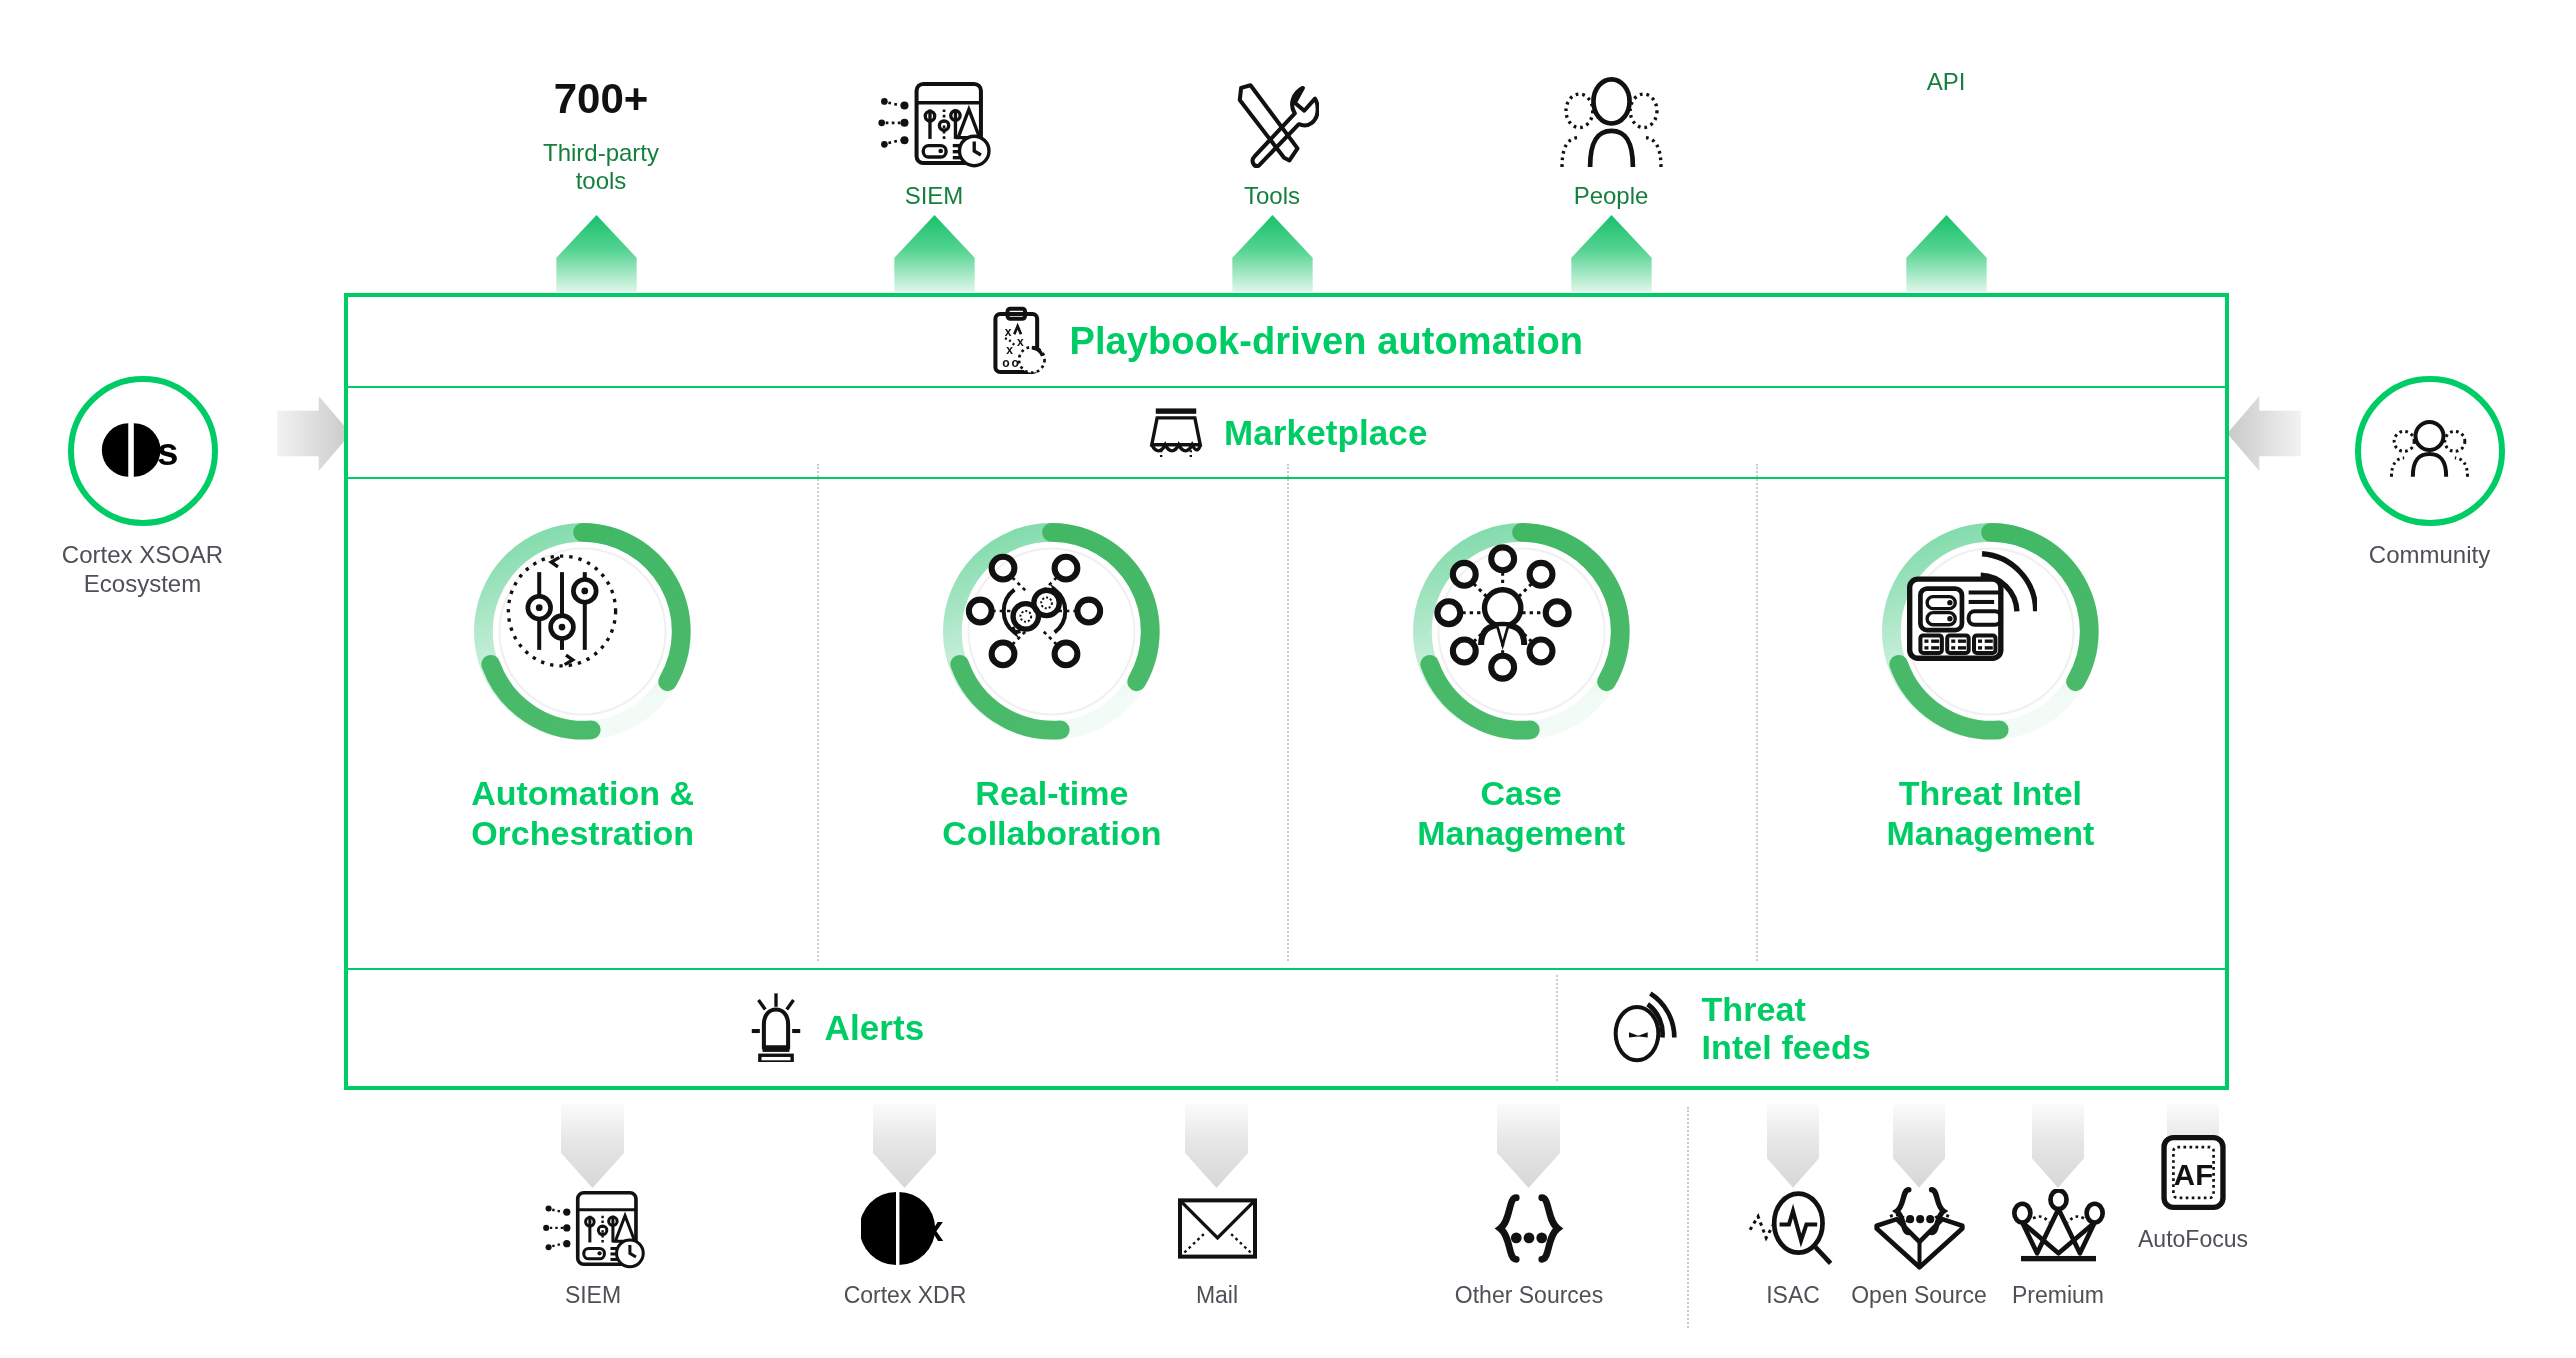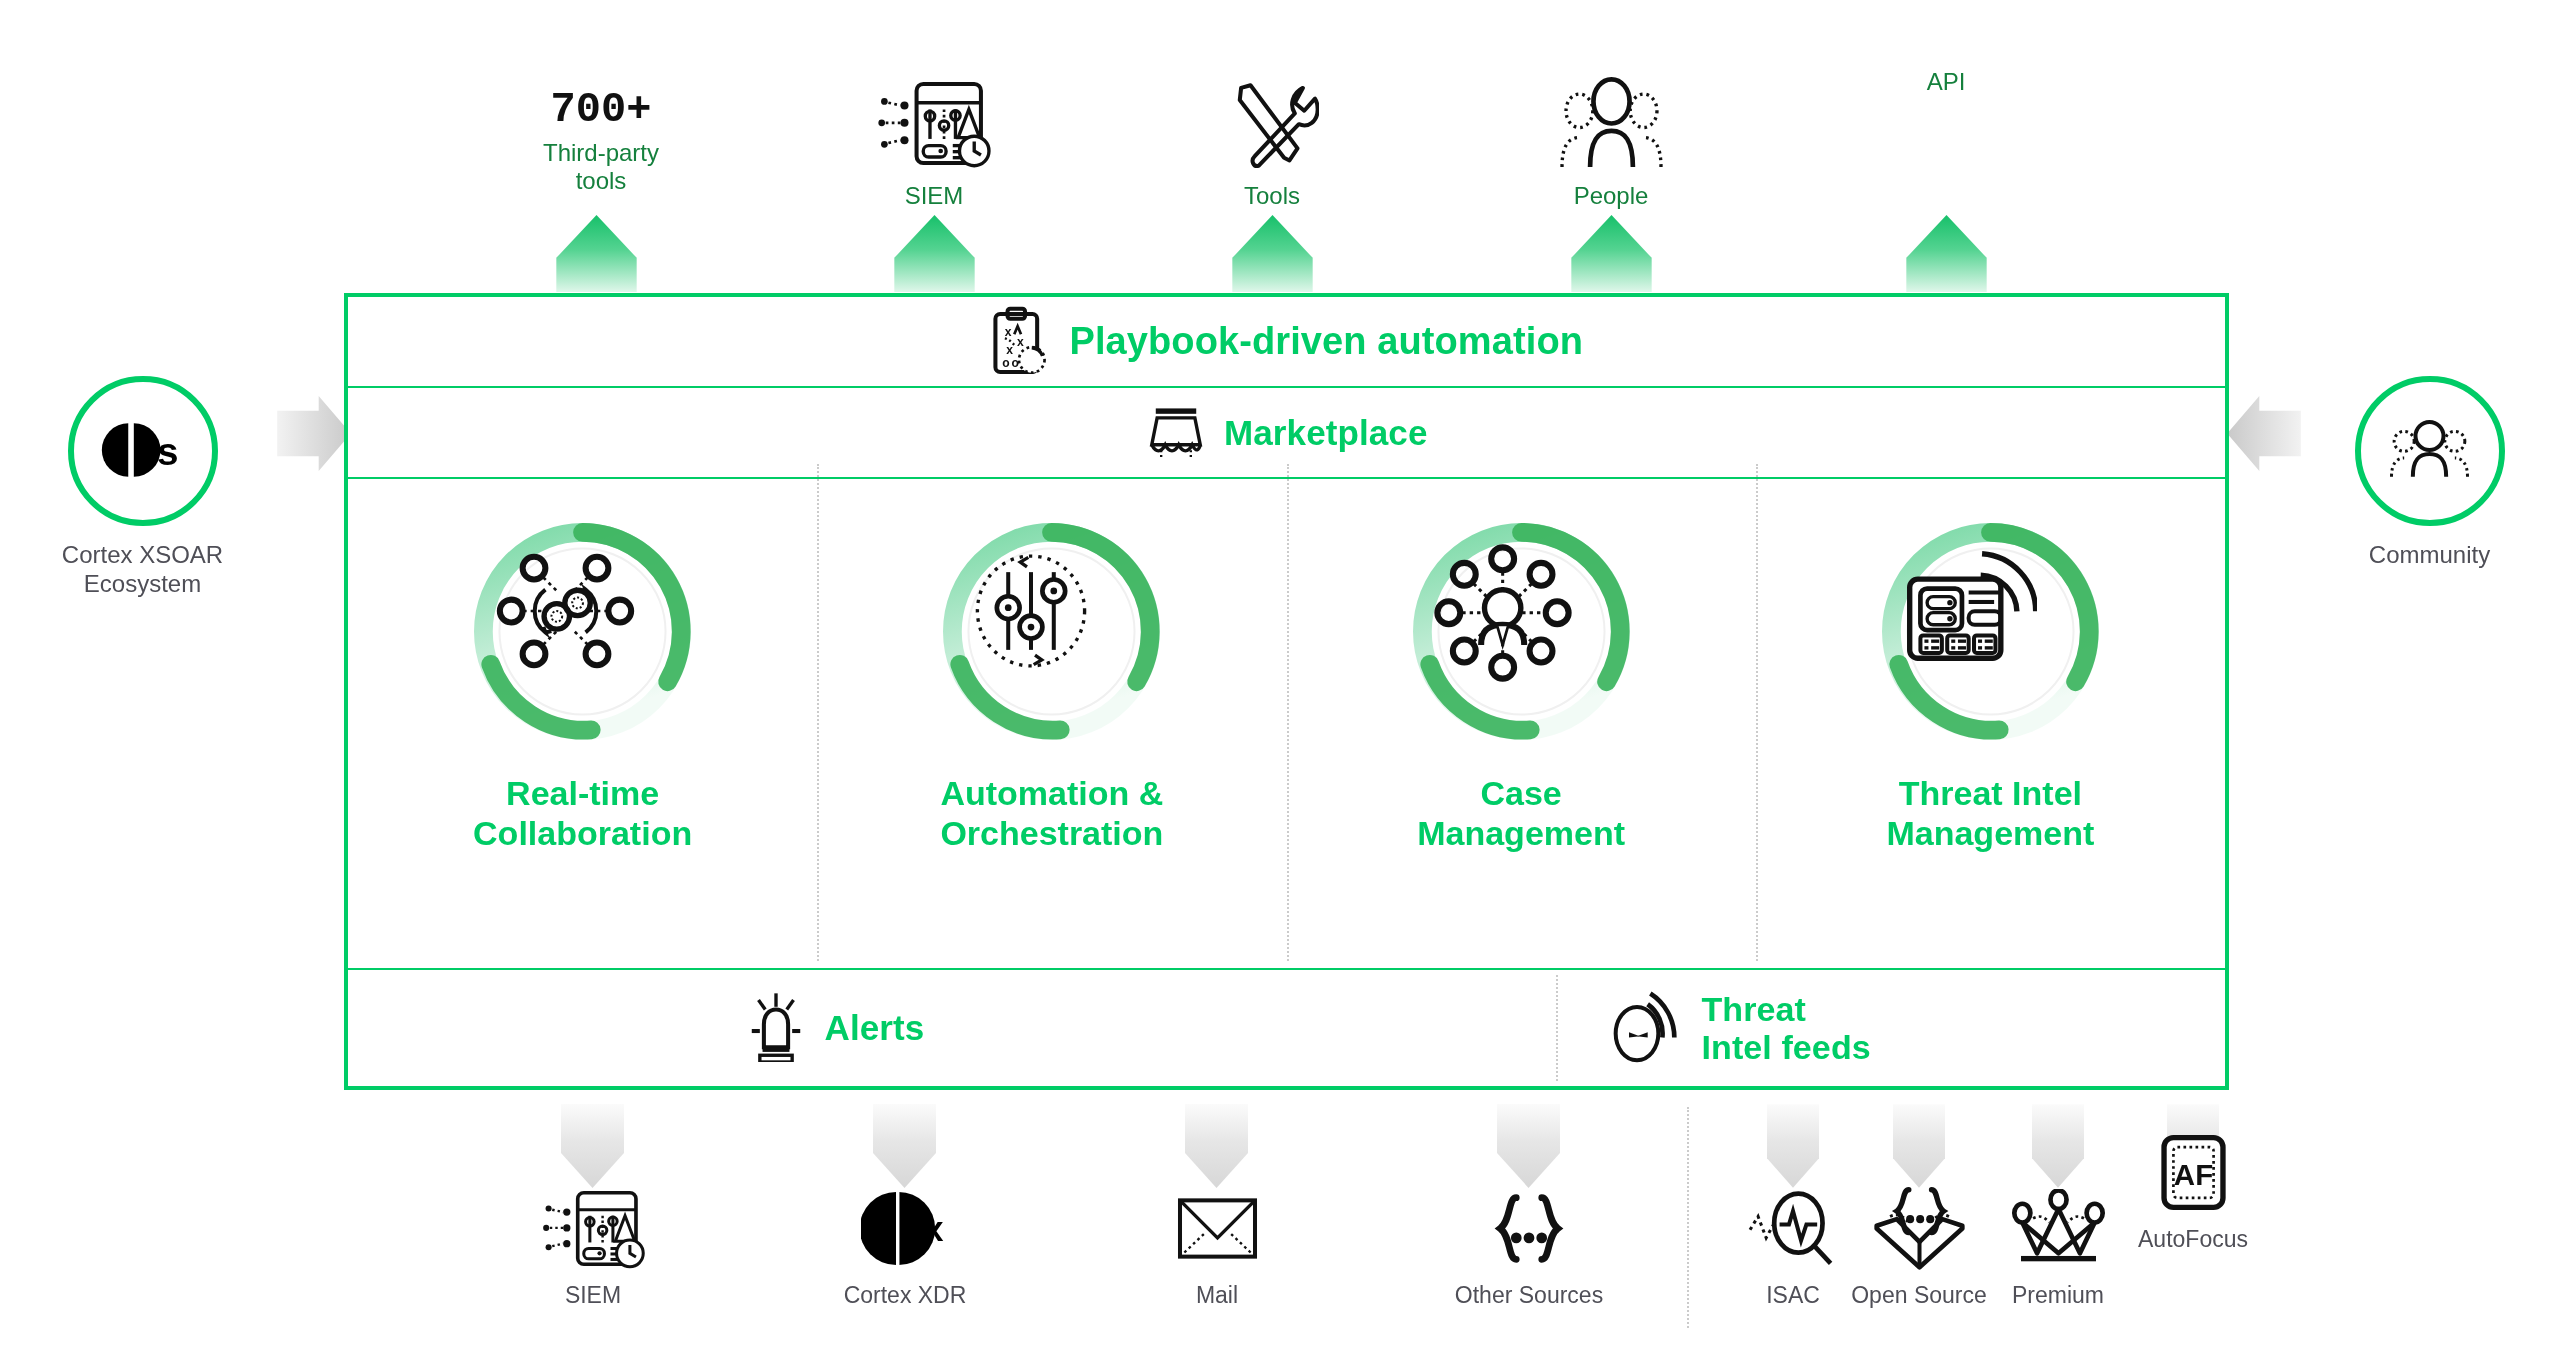--- a/index.html
+++ b/index.html
@@ -133,21 +133,21 @@
         <linearGradient id="gr" x1="1" y1="0" x2="0" y2="0">
       <stop offset="0%" stop-color="#f2f2f2"></stop>
           <stop offset="100%" stop-color="#c9c9c9"></stop>
     </linearGradient>
       </defs>
     <path d="M110 22 L48 22 L48 0 L0 56 L48 112 L48 90 L110 90 Z" fill="url(#gr)"></path>
   </svg>
 </div>
 
 <div class="node" style="left:487px;top:67px;">
-  <div class="node-icon" style="height:64px;font-family:Liberation Mono, monospace;">
+  <div class="node-icon" style="height:64px;align-items:center;">
     <span class="node-big">700+</span>
   </div>
   <div class="node-label">
     <div>Third-party</div>
     <div>tools</div>
   </div>
 </div>
 <div class="abs" style="left:556px;top:215px;">
   <svg width="81" height="77" viewBox="0 0 120 115">
     <defs>
@@ -310,20 +310,58 @@
           <path d="M10 62 C16 74 24 74 30 62 C36 74 44 74 50 62 C56 74 64 74 70 62 C76 74 80 70 82 62" fill="none" stroke="#111" stroke-width="5"></path>
           <line x1="24" y1="70" x2="24" y2="84" stroke="#111" stroke-width="3.5" stroke-dasharray="3 4"></line>
           <line x1="68" y1="70" x2="68" y2="84" stroke="#111" stroke-width="3.5" stroke-dasharray="3 4"></line>
         </svg>
       </span>
       <span class="band-title t-market">Marketplace</span>
     </div>
   </div>
 
   <div class="pillars">
+
+    <div class="pillar">
+      <div class="ring">
+        <svg viewBox="0 0 330 330">
+          <defs>
+            <linearGradient id="trk1" x1="0" y1="0" x2="0.3" y2="1">
+              <stop offset="0%" stop-color="#7ad9a6"></stop>
+                <stop offset="55%" stop-color="#bfecd4"></stop>
+                <stop offset="100%" stop-color="#f2fbf6"></stop>
+            </linearGradient>
+          </defs>
+          <circle cx="165" cy="165" r="148" fill="none" stroke="url(#trk1)" stroke-width="28"></circle>
+          <circle cx="165" cy="165" r="124" fill="none" stroke="#f0f0f0" stroke-width="3"></circle>
+          <path d="M165 17 A148 148 0 0 1 292 240" fill="none" stroke="#3cb45e" stroke-width="28" stroke-linecap="round" opacity="0.92"></path>
+          <path d="M28 214 A148 148 0 0 0 178 312" fill="none" stroke="#3cb45e" stroke-width="28" stroke-linecap="round" opacity="0.92"></path>
+        </svg>
+        <div class="ring-inner">
+          <svg width="134" height="134" viewBox="0 0 200 200">
+            <ellipse cx="100" cy="100" rx="80" ry="82" fill="none" stroke="#111" stroke-width="5" stroke-dasharray="5 9"></ellipse>
+            <path d="M96 20 L84 27 L94 34" fill="none" stroke="#111" stroke-width="5"></path>
+            <path d="M104 180 L116 173 L106 166" fill="none" stroke="#111" stroke-width="5"></path>
+            <line x1="66" y1="42" x2="66" y2="158" stroke="#111" stroke-width="6"></line>
+            <line x1="100" y1="42" x2="100" y2="158" stroke="#111" stroke-width="6"></line>
+            <line x1="134" y1="42" x2="134" y2="158" stroke="#111" stroke-width="6"></line>
+            <circle cx="66" cy="95" r="17" fill="#fff" stroke="#111" stroke-width="7"></circle>
+            <circle cx="66" cy="95" r="5" fill="#111"></circle>
+            <circle cx="100" cy="124" r="17" fill="#fff" stroke="#111" stroke-width="7"></circle>
+            <circle cx="100" cy="124" r="5" fill="#111"></circle>
+            <circle cx="134" cy="70" r="17" fill="#fff" stroke="#111" stroke-width="7"></circle>
+            <circle cx="134" cy="70" r="5" fill="#111"></circle>
+          </svg>
+        </div>
+      </div>
+      <div class="pillar-label">
+        <div>Automation &amp;</div>
+        <div>Orchestration</div>
+      </div>
+    </div>
 
     <div class="pillar">
       <div class="ring">
         <svg viewBox="0 0 330 330">
           <defs>
             <linearGradient id="trk2" x1="0" y1="0" x2="0.3" y2="1">
               <stop offset="0%" stop-color="#7ad9a6"></stop>
                 <stop offset="55%" stop-color="#bfecd4"></stop>
                 <stop offset="100%" stop-color="#f2fbf6"></stop>
             </linearGradient>
@@ -360,58 +398,20 @@
             <g transform="translate(123,88)">
               <circle r="19" fill="none" stroke="#111" stroke-width="8"></circle>
               <circle r="8" fill="none" stroke="#111" stroke-width="3" stroke-dasharray="3 3"></circle>
             </g>
           </svg>
         </div>
       </div>
       <div class="pillar-label">
         <div>Real-time</div>
         <div>Collaboration</div>
-      </div>
-    </div>
-
-    <div class="pillar">
-      <div class="ring">
-        <svg viewBox="0 0 330 330">
-          <defs>
-            <linearGradient id="trk1" x1="0" y1="0" x2="0.3" y2="1">
-              <stop offset="0%" stop-color="#7ad9a6"></stop>
-                <stop offset="55%" stop-color="#bfecd4"></stop>
-                <stop offset="100%" stop-color="#f2fbf6"></stop>
-            </linearGradient>
-          </defs>
-          <circle cx="165" cy="165" r="148" fill="none" stroke="url(#trk1)" stroke-width="28"></circle>
-          <circle cx="165" cy="165" r="124" fill="none" stroke="#f0f0f0" stroke-width="3"></circle>
-          <path d="M165 17 A148 148 0 0 1 292 240" fill="none" stroke="#3cb45e" stroke-width="28" stroke-linecap="round" opacity="0.92"></path>
-          <path d="M28 214 A148 148 0 0 0 178 312" fill="none" stroke="#3cb45e" stroke-width="28" stroke-linecap="round" opacity="0.92"></path>
-        </svg>
-        <div class="ring-inner">
-          <svg width="134" height="134" viewBox="0 0 200 200">
-            <ellipse cx="100" cy="100" rx="80" ry="82" fill="none" stroke="#111" stroke-width="5" stroke-dasharray="5 9"></ellipse>
-            <path d="M96 20 L84 27 L94 34" fill="none" stroke="#111" stroke-width="5"></path>
-            <path d="M104 180 L116 173 L106 166" fill="none" stroke="#111" stroke-width="5"></path>
-            <line x1="66" y1="42" x2="66" y2="158" stroke="#111" stroke-width="6"></line>
-            <line x1="100" y1="42" x2="100" y2="158" stroke="#111" stroke-width="6"></line>
-            <line x1="134" y1="42" x2="134" y2="158" stroke="#111" stroke-width="6"></line>
-            <circle cx="66" cy="95" r="17" fill="#fff" stroke="#111" stroke-width="7"></circle>
-            <circle cx="66" cy="95" r="5" fill="#111"></circle>
-            <circle cx="100" cy="124" r="17" fill="#fff" stroke="#111" stroke-width="7"></circle>
-            <circle cx="100" cy="124" r="5" fill="#111"></circle>
-            <circle cx="134" cy="70" r="17" fill="#fff" stroke="#111" stroke-width="7"></circle>
-            <circle cx="134" cy="70" r="5" fill="#111"></circle>
-          </svg>
-        </div>
-      </div>
-      <div class="pillar-label">
-        <div>Automation &amp;</div>
-        <div>Orchestration</div>
       </div>
     </div>
 
     <div class="pillar">
       <div class="ring">
         <svg viewBox="0 0 330 330">
           <defs>
             <linearGradient id="trk3" x1="0" y1="0" x2="0.3" y2="1">
               <stop offset="0%" stop-color="#7ad9a6"></stop>
                 <stop offset="55%" stop-color="#bfecd4"></stop>

